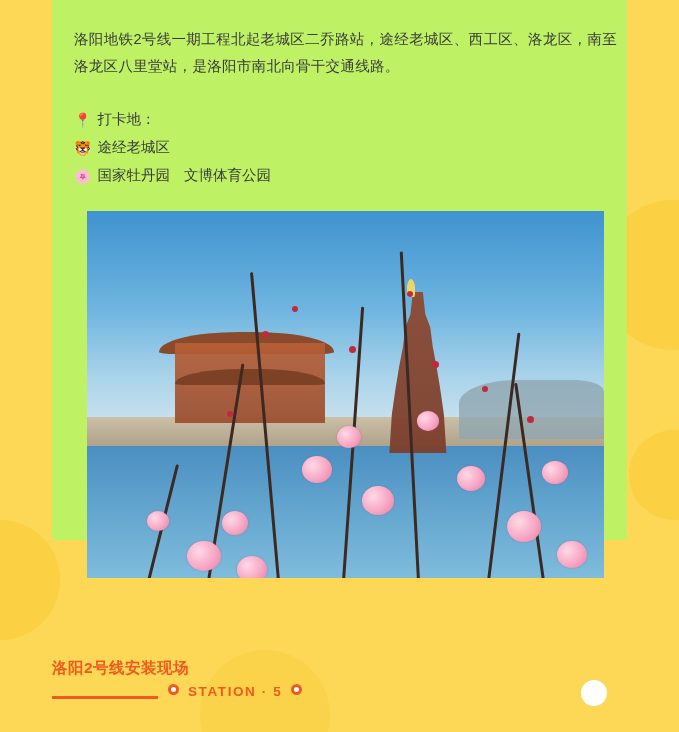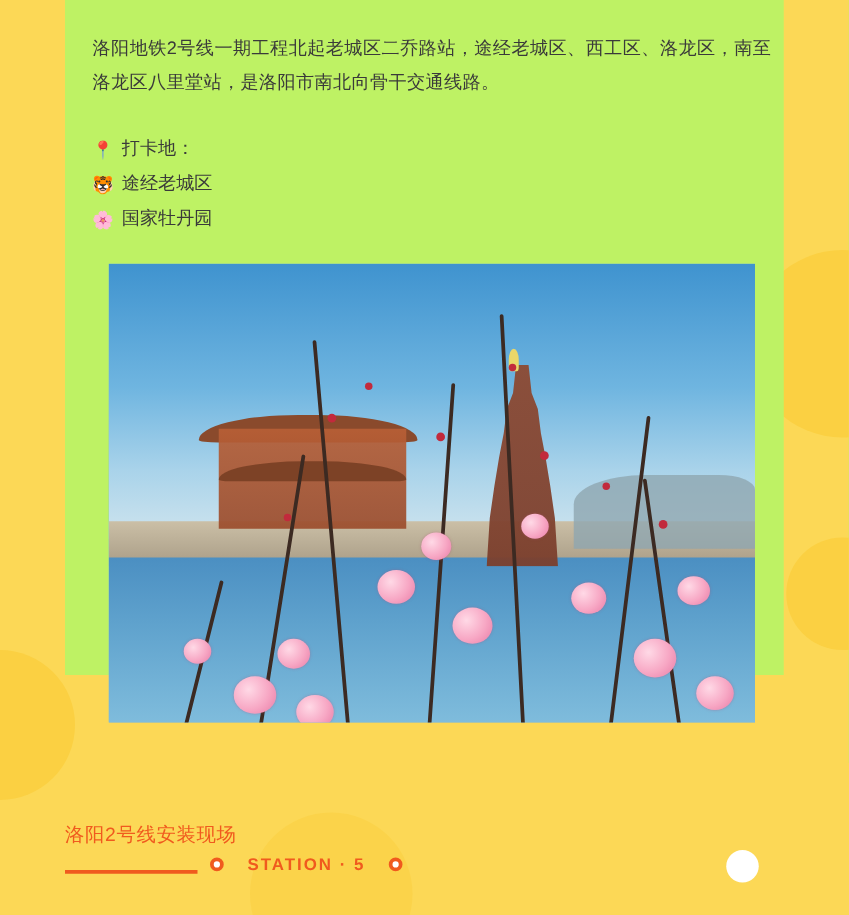--- a/index.html
+++ b/index.html
@@ -204,39 +204,38 @@
     bottom: 0;
     width: 679px;
     height: 92px;
   }
   .footer-title {
     position: absolute;
     left: 52px;
     top: 18px;
     color: #f05a1e;
     font-size: 15.5px;
-    font-weight: normal;
+    font-weight: bold;
     letter-spacing: 0.5px;
     text-align: center;
   }
   .footer-rule {
     position: absolute;
     left: 52px;
     top: 56px;
     width: 106px;
     height: 3px;
     background: #f05a1e;
   }
   .station-bar {
     position: absolute;
     left: 168px;
     top: 44px;
     display: flex;
-    align-items: center;
-    gap: 19px;
+    gap: 9px;
   }
   .dot {
     width: 11px;
     height: 11px;
     border-radius: 50%;
     background: #f05a1e;
   }
   .dot.ring {
     background: #fff;
     border: 3px solid #f05a1e;
@@ -277,20 +276,21 @@
     </div>
     <div class="checkin-line">
       <span class="emoji">🐯</span>
       <span>途经老城区</span>
       <span class="spot-sep"></span>
     </div>
     <div class="checkin-line">
       <span class="emoji">🌸</span>
       <span>国家牡丹园</span>
       <span class="spot-sep"></span>
+      <span>文博体育公园</span>
     </div>
   </div>
 
   <div class="photo-wrap">
     <div class="sky"></div>
     <div class="shore"></div>
     <div class="water"></div>
     <div class="far-hill"></div>
     <div class="hall-roof"></div>
     <div class="hall"></div>

